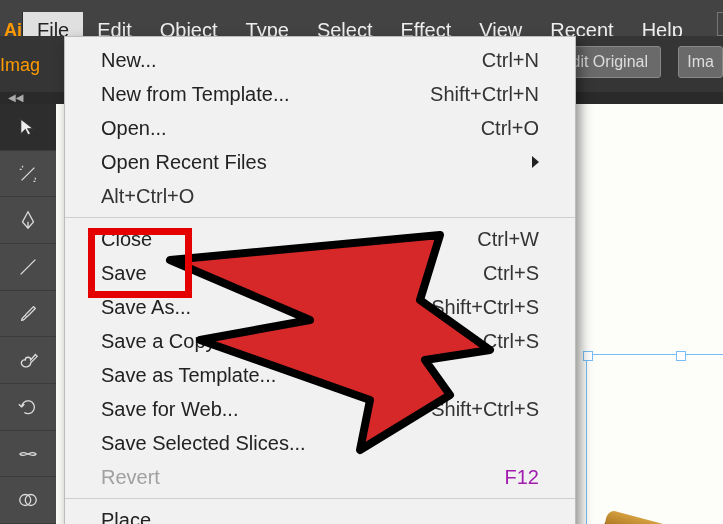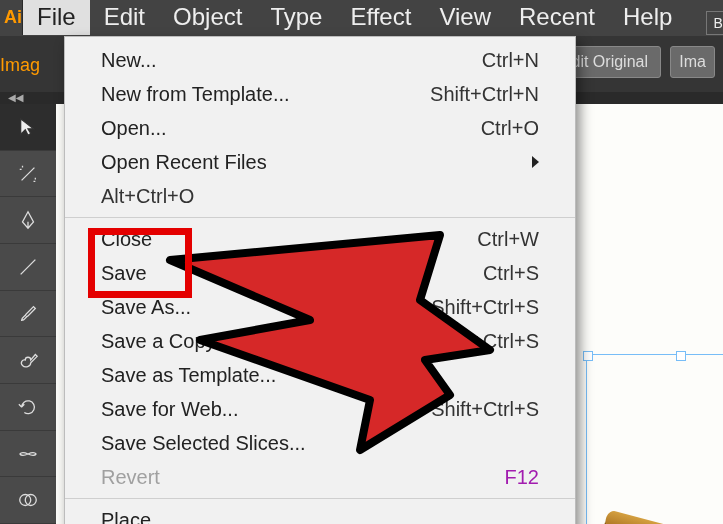--- a/index.html
+++ b/index.html
@@ -13,40 +13,40 @@
     position: relative;
     color: #333;
   }
   .menubar {
     position: absolute;
     top: 0; left: 0;
     width: 723px;
     height: 36px;
     background: #434343;
     display: flex;
-    align-items: flex-end;
-    padding: 1px 4px;
+    align-items: flex-start;
+    padding: 12px 4px;
     box-sizing: border-box;
   }
   .app-icon {
     width: 40px;
     height: 36px;
     display: flex;
     align-items: center;
     justify-content: center;
     color: #ff9900;
     font-weight: bold;
     font-size: 18px;
     border-right: 1px solid #2a2a2a;
   }
   .menu-item {
     padding: 0 14px;
     height: 36px;
     line-height: 36px;
-    font-size: 24px;
+    font-size: 20px;
     color: #eee;
     cursor: default;
   }
   .menu-item.open {
     background: #e0e0e0;
     color: #222;
   }
   .menu-item.barely {
     border: 1px solid #777;
     font-size: 14px;
@@ -75,21 +75,21 @@
     top: 10px;
     background: #6a6a6a;
     border: 1px solid #888;
     color: #ddd;
     font-size: 16px;
     padding: 6px 12px;
     border-radius: 3px;
   }
   .tabbtn2 {
     position: absolute;
-    right: 8px; top: 10px;
+    right: 0; top: 10px;
     background: #6a6a6a;
     border: 1px solid #888;
     color: #ddd;
     font-size: 16px;
     padding: 6px 8px;
     border-radius: 3px;
   }
   .collapse-strip {
     position: absolute;
     top: 92px; left: 0;
@@ -208,20 +208,21 @@
 </style>
 </head>
 <body>
 
 <div class="menubar">
   <div class="app-icon">Ai</div>
   <div class="menu-item open">File</div>
   <div class="menu-item">Edit</div>
   <div class="menu-item">Object</div>
   <div class="menu-item">Type</div>
+  <div class="menu-item">Select</div>
   <div class="menu-item">Effect</div>
   <div class="menu-item">View</div>
   <div class="menu-item">Recent</div>
   <div class="menu-item">Help</div>
   <div class="menu-item barely">Br</div>
 </div>
 
 <div class="tabbar">
   <span class="tab">Imag</span>
   <button class="tabbtn">dit Original</button>

